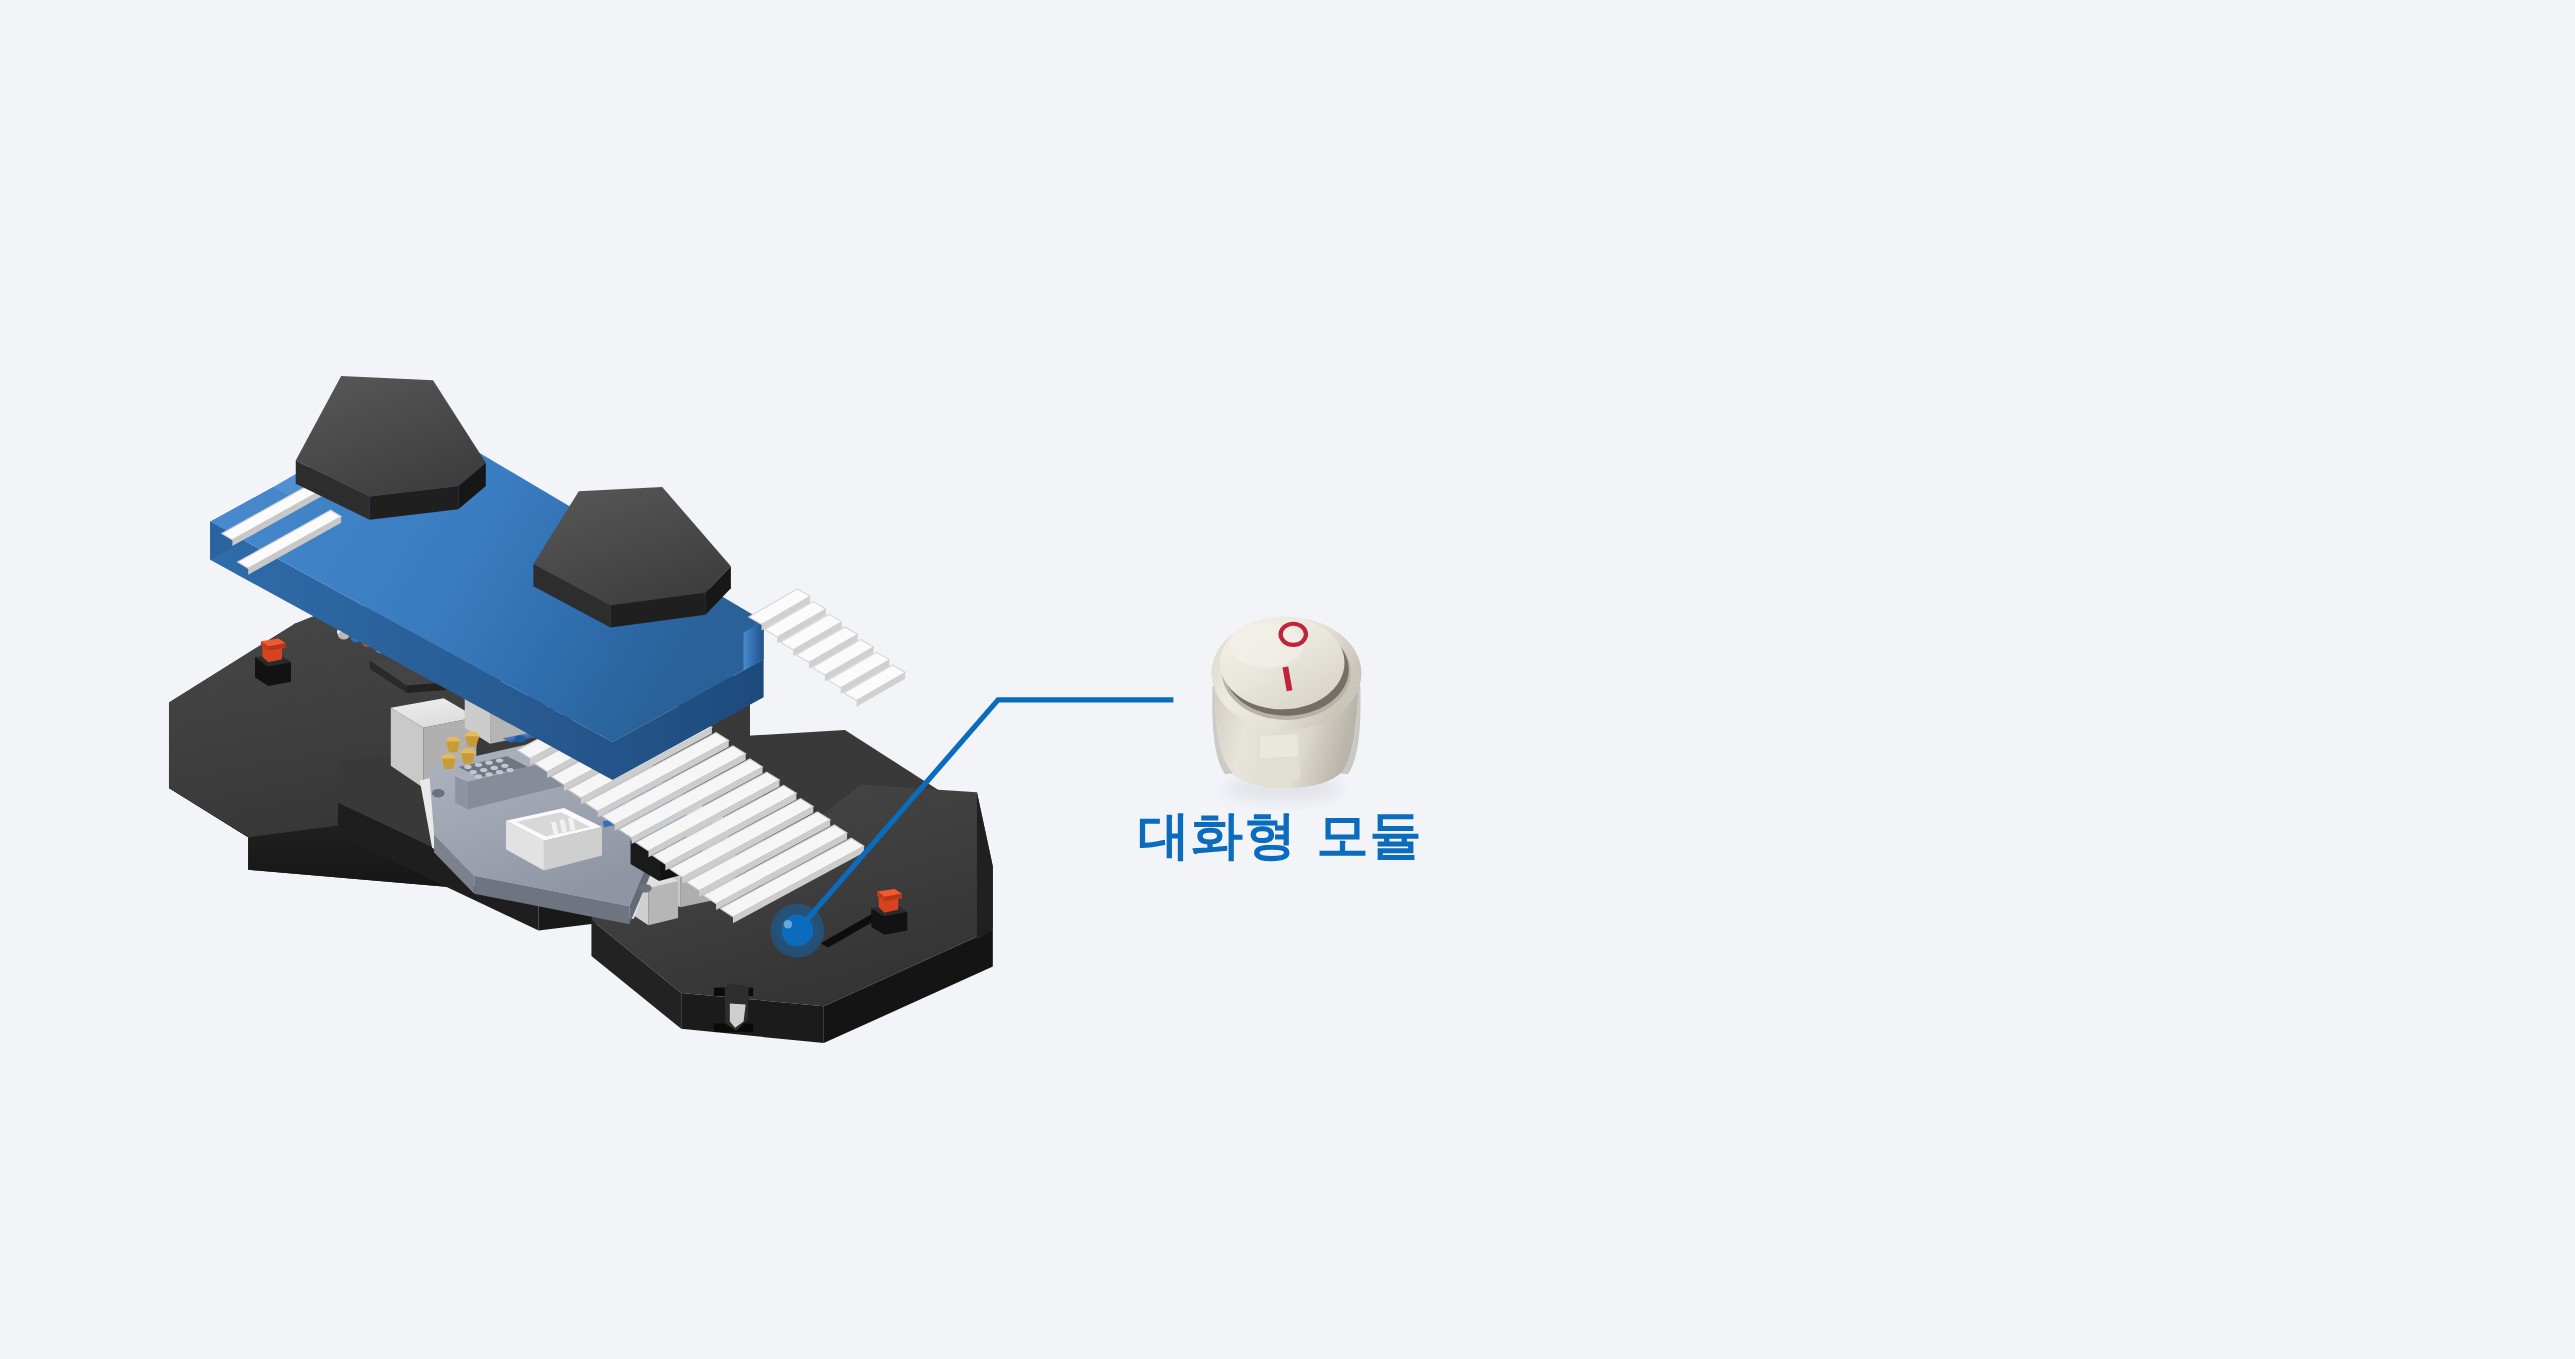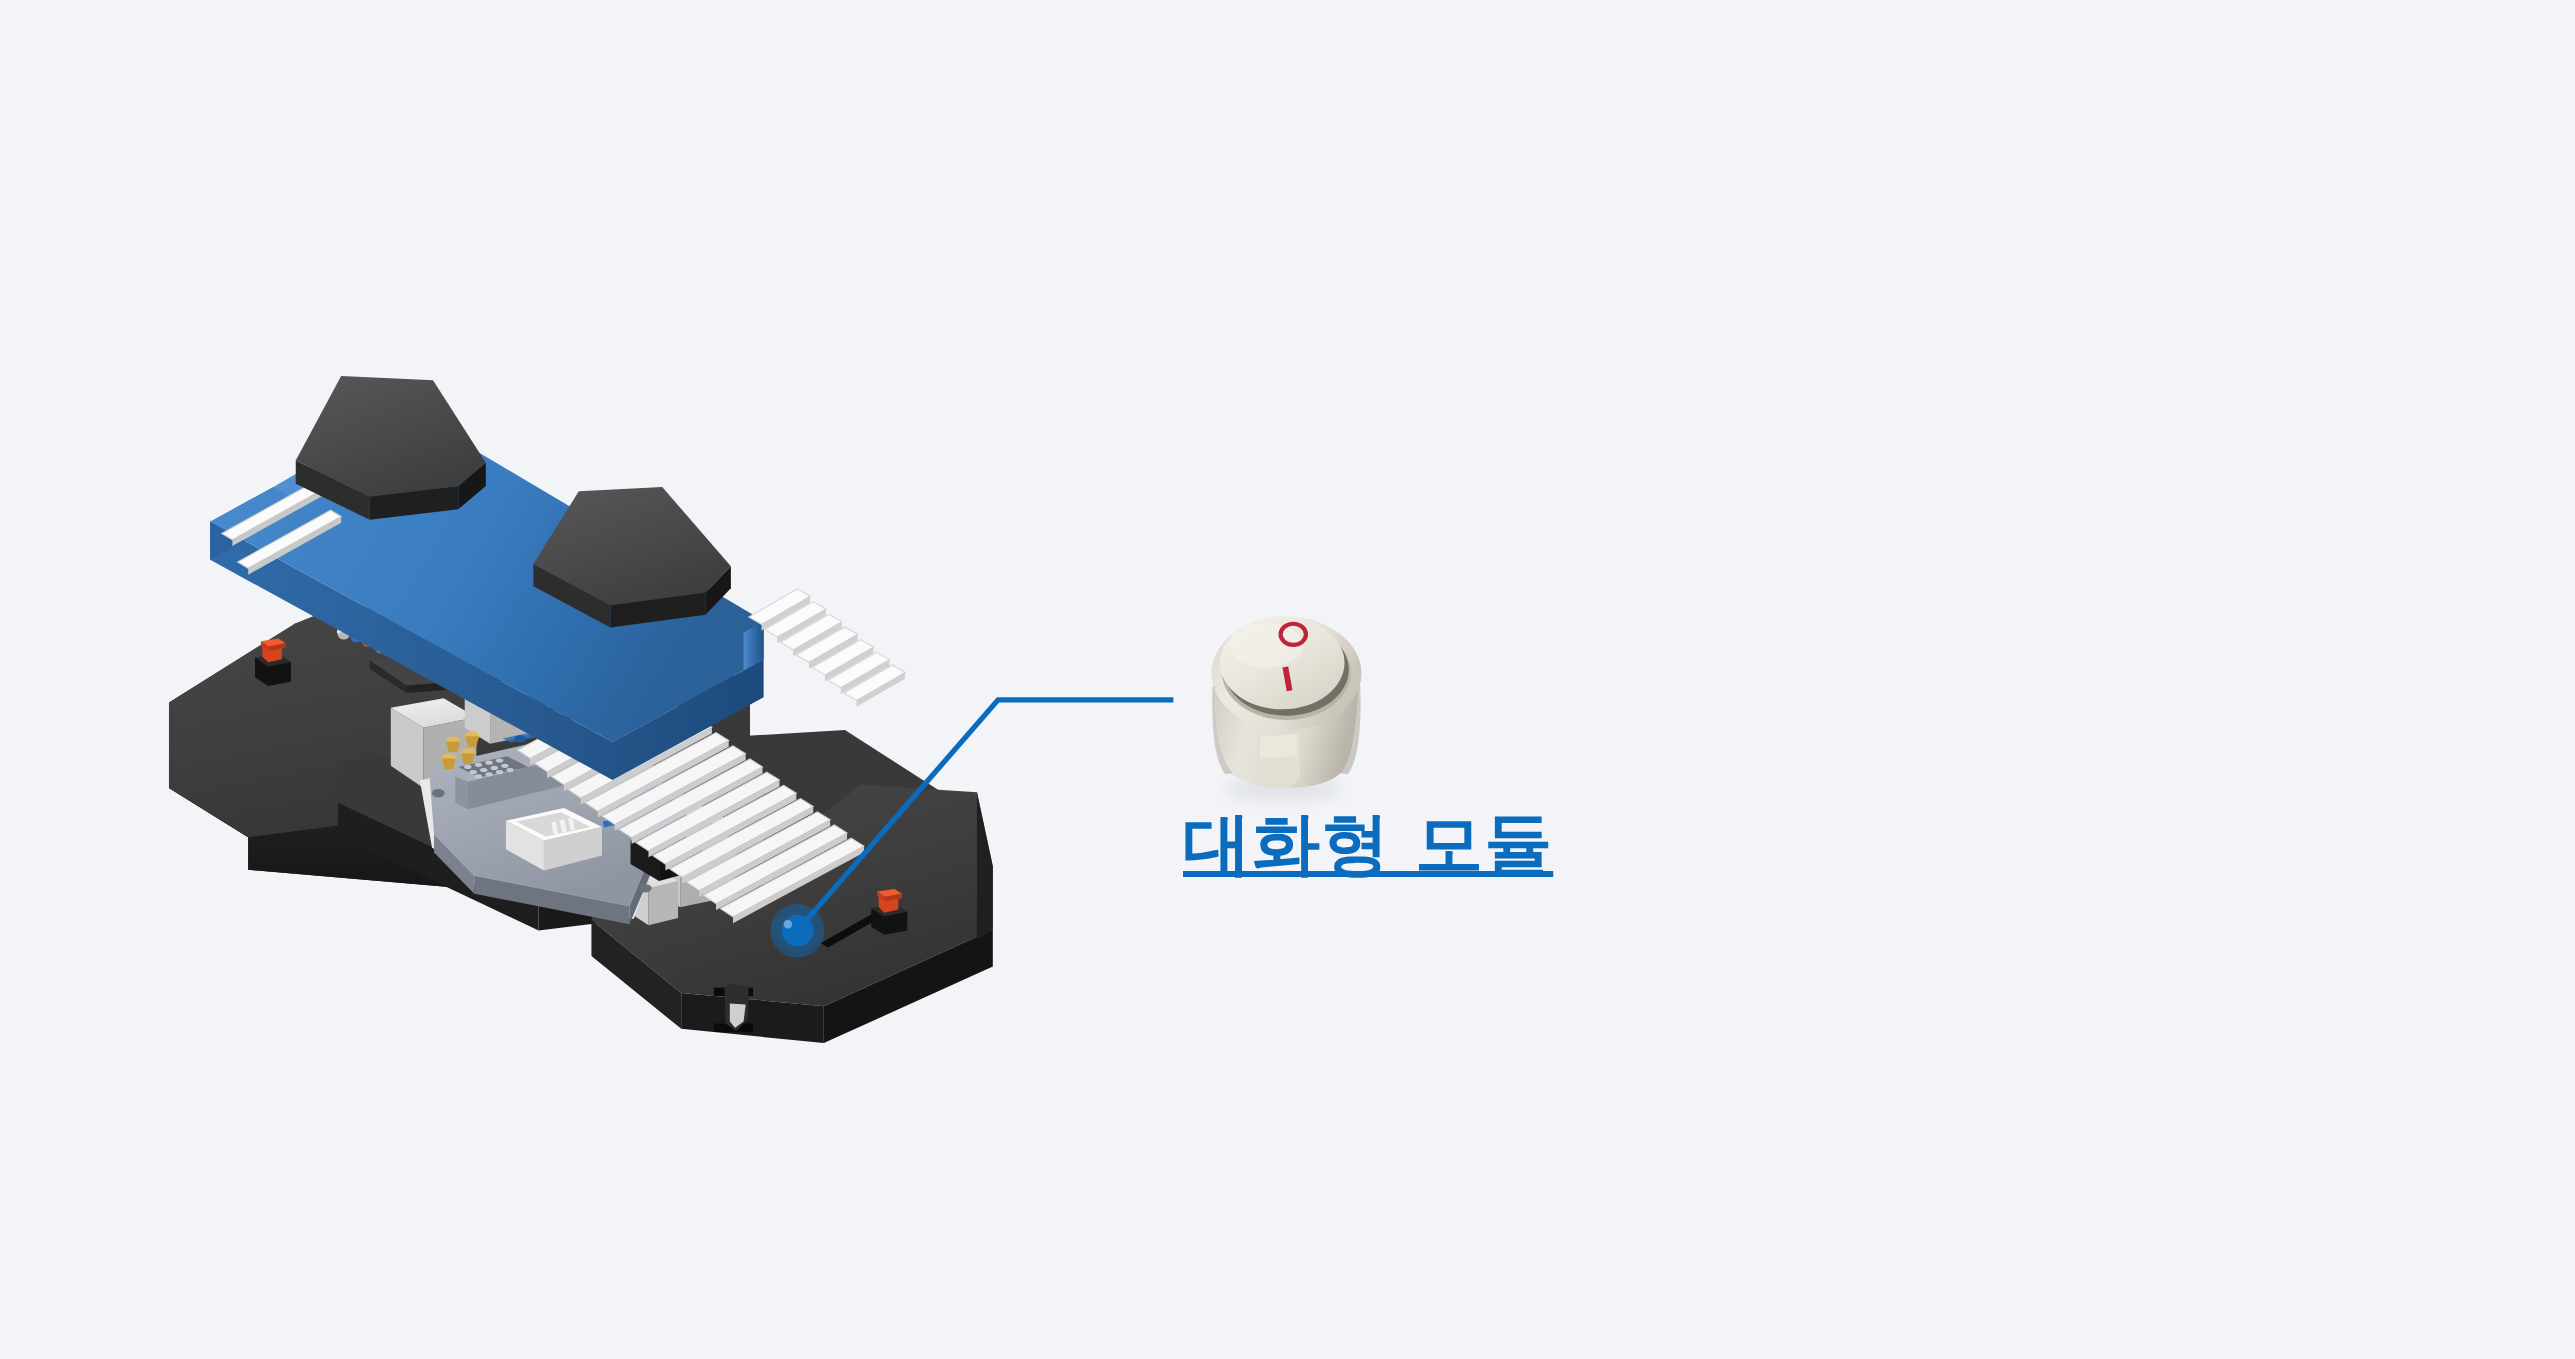--- a/index.html
+++ b/index.html
@@ -18,30 +18,29 @@
     overflow: hidden;
   }
   #scene {
     position: absolute;
     inset: 0;
     width: 100%;
     height: 100%;
   }
   .callout-label {
     position: absolute;
-    left: 1183px;
+    left: 1138px;
     top: 807px;
-    font-size: 68px;
+    font-size: 52px;
     font-weight: 700;
     letter-spacing: 1.1px;
     color: #0b6cbe;
     white-space: nowrap;
     line-height: 1.1;
     font-family: "DejaVu Sans", "Liberation Sans", sans-serif;
-    text-decoration: underline;
   }
 </style>
 </head>
 <body>
 
 <div id="stage">
 
   <svg id="scene" viewBox="0 0 4878 2575" preserveAspectRatio="none">
 
     <defs>

